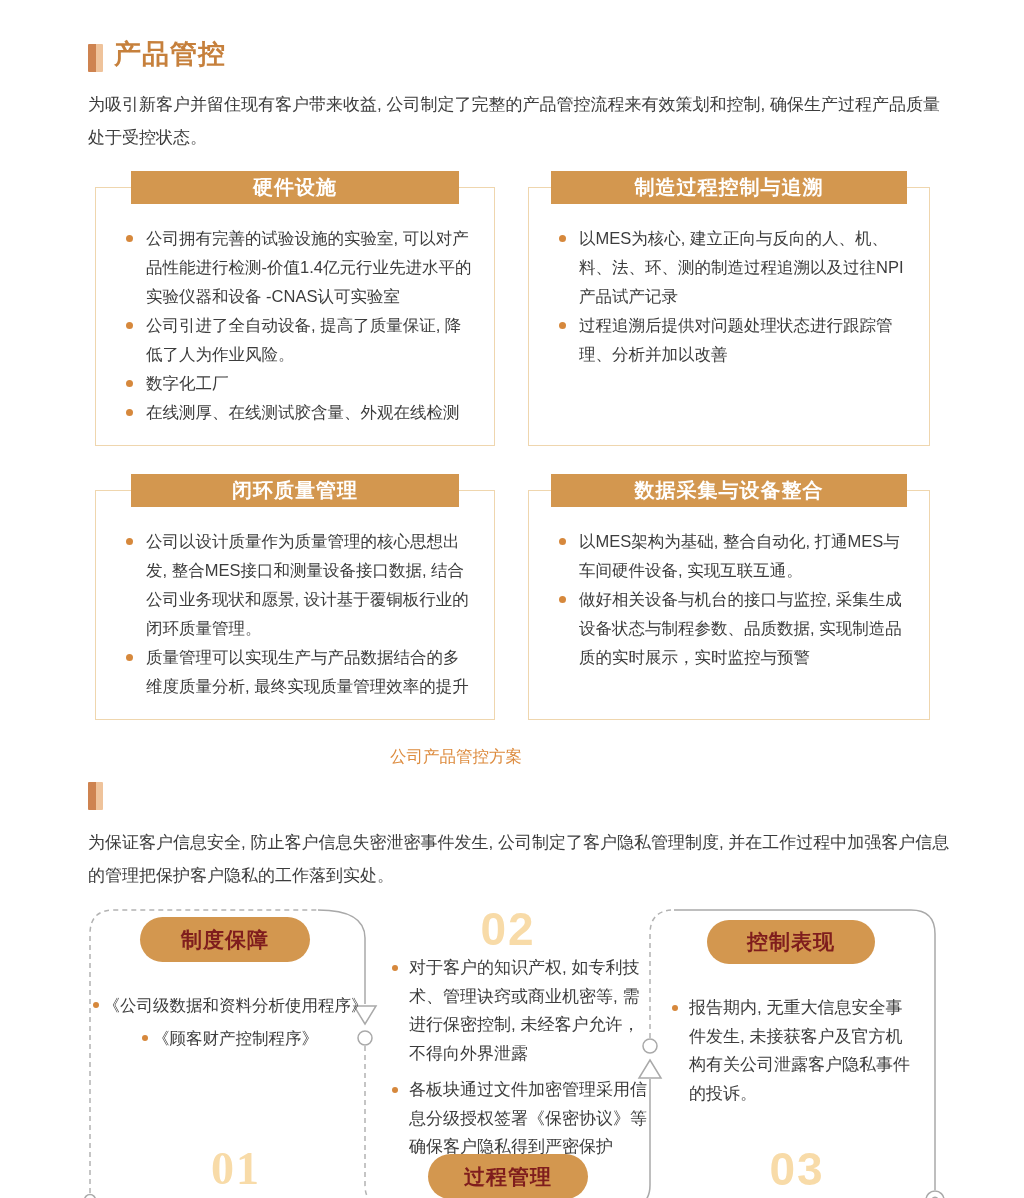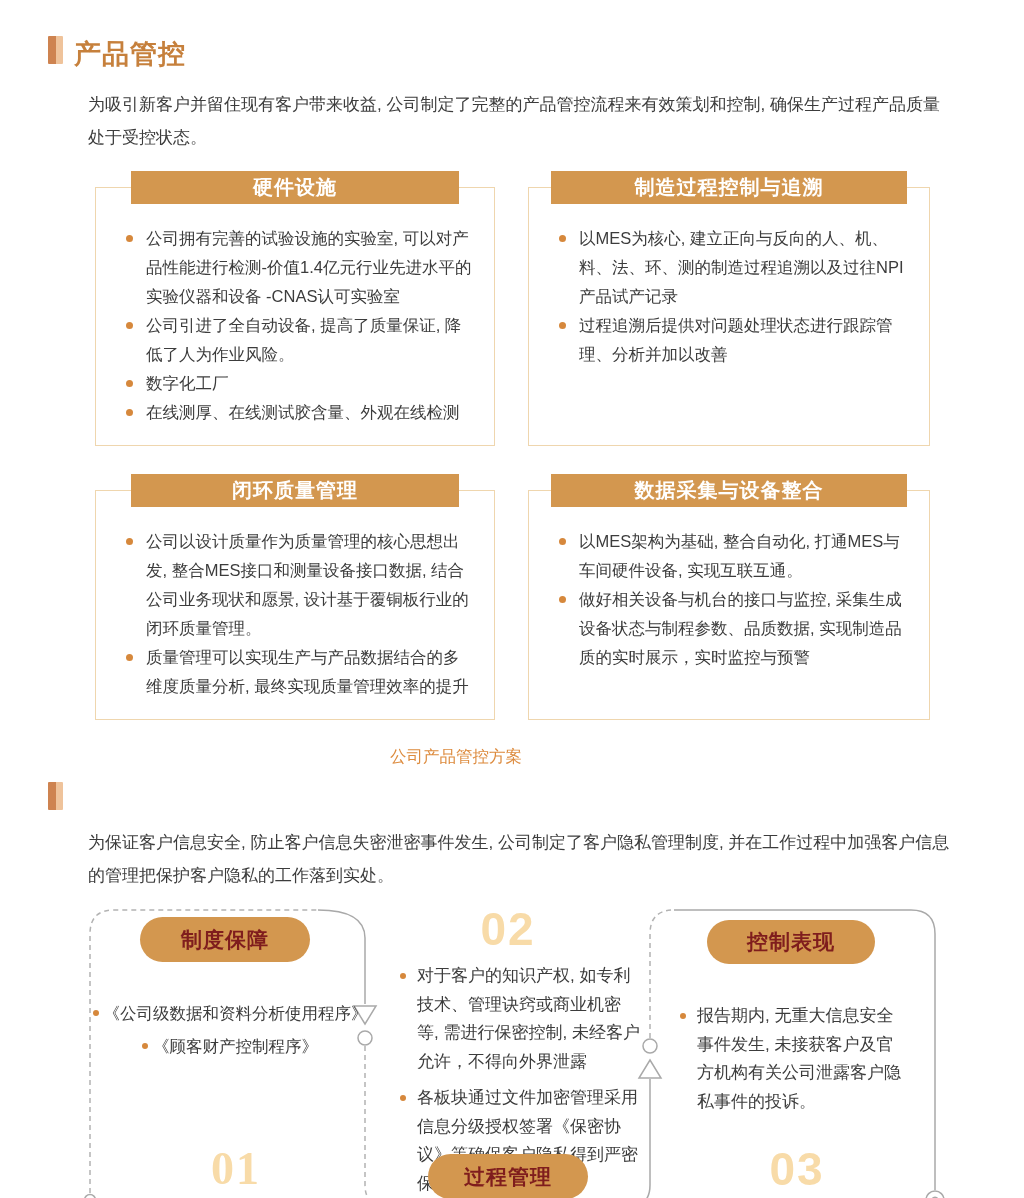--- a/index.html
+++ b/index.html
@@ -1,21 +1,21 @@
 <!DOCTYPE html>
 <html><head>
 <meta charset="utf-8">
 <style>
   html,body { margin:0; padding:0; background:#fff; }
   .page {
     position:relative; width:1024px; height:1198px; background:#ffffff;
     font-family:"Liberation Sans","DejaVu Sans",sans-serif; color:#3c3c3c; overflow:hidden;
   }
   
-  .section-title { display:flex; align-items:flex-start; margin-left:48px; }
+  .section-title { display:flex; align-items:flex-end; margin-left:88px; }
   .title-bar {
     width:15px; height:28px; margin-right:11px; border-radius:1px;
     background:linear-gradient(90deg,#CE8350 55%, #EFC39B 55%);
   }
   .title-text { font-size:27px; font-weight:bold; color:#C6803C; letter-spacing:1px; }
   
   .intro {
     margin:16px 70px 0 88px; font-size:17px; line-height:33px; color:#3c3c3c;
   }
   
@@ -58,21 +58,21 @@
   .badge-2 { left:428px; top:252px; width:160px; height:45px; }
   .badge-3 { left:707px; top:18px;  width:168px; height:44px; }
   .dg-num {
     position:absolute; width:110px; text-align:center; font-size:46px; font-weight:bold;
     color:#F8DBA8; letter-spacing:2px;
   }
   .num-01 { left:181px; top:240px;font-family:Liberation Serif, serif; }
   .num-02 { left:453px; top:0px; }
   .num-03 { left:742px; top:240px; }
   .dg-list { position:absolute; }
-  .dg-list ul { list-style:none; margin:12px; padding:0; }
+  .dg-list ul { list-style:none; margin:4px; padding:0; }
   .step1-list { left:80px; top:83px; width:300px; text-align:center; }
   .step1-list li { font-size:16.5px; line-height:33px; color:#3c3c3c; }
   .step1-list li::before {
     content:''; display:inline-block; width:6px; height:6px; border-radius:50%;
     background:#D6883C; margin:0 5px 3px 0;
   }
   .step2-list { left:388px; top:48px; width:264px; }
   .step3-list { left:668px; top:88px; width:252px; }
   .step2-list li, .step3-list li {
     position:relative; padding-left:17px; font-size:17px; line-height:28.5px;

